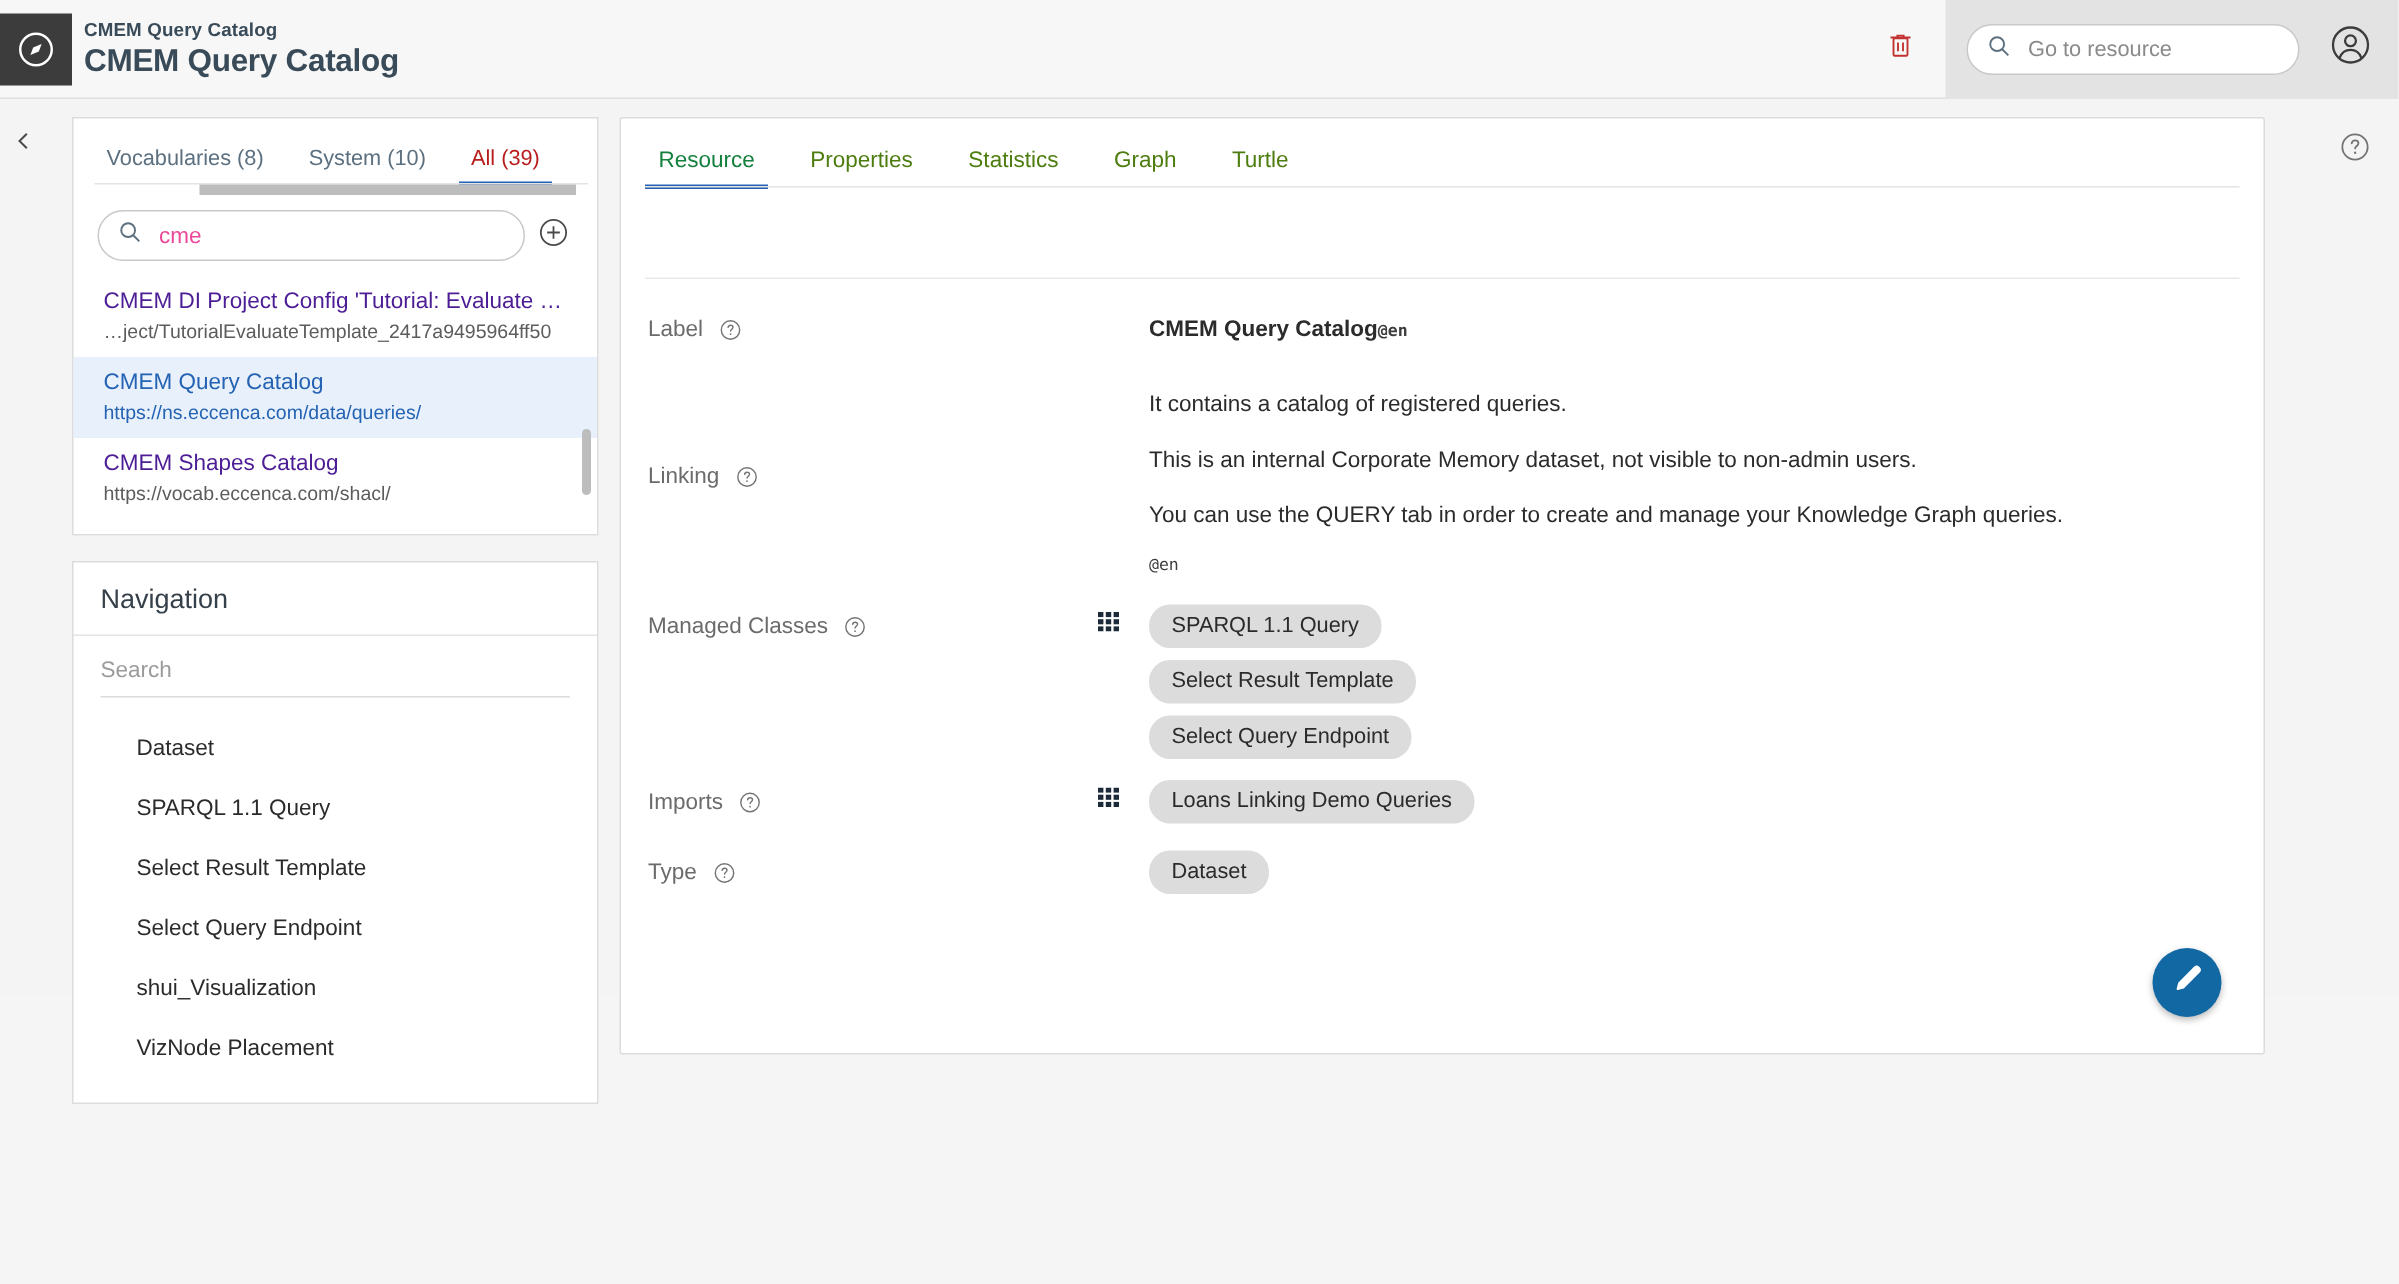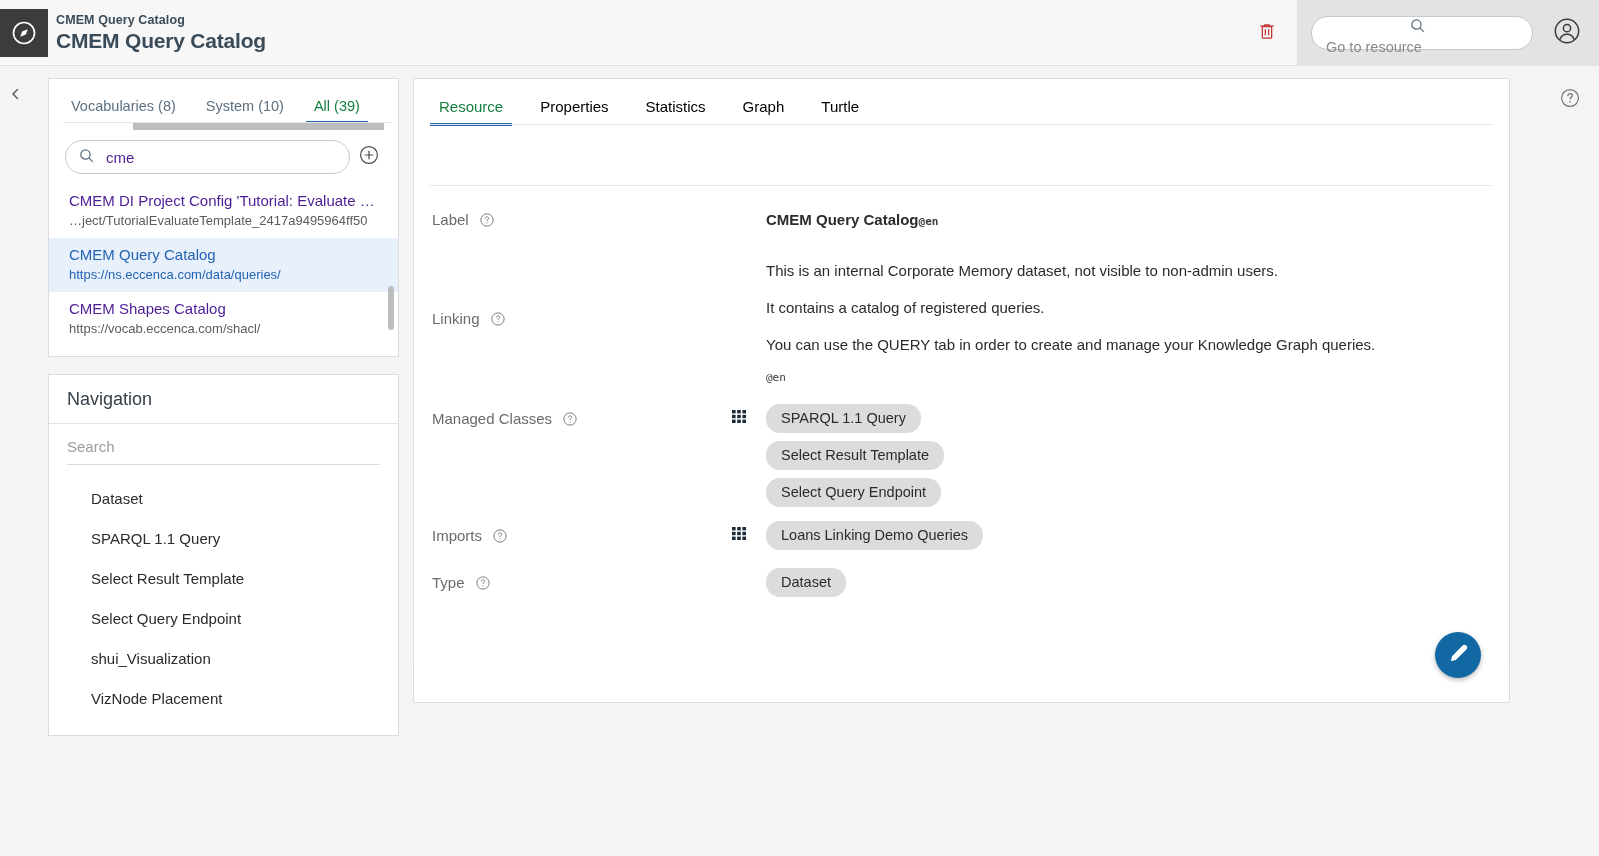--- a/index.html
+++ b/index.html
@@ -39,21 +39,21 @@
   .trash-btn {
     width: 40px; height: 40px; display: flex; align-items: center; justify-content: center;
     margin-right: 10px; cursor: pointer;
   }
   .header-tools {
     background: #e3e3e3; height: 66px; display: flex; align-items: center;
     padding: 0 12px 0 14px;
   }
   .go-search {
     width: 222px; height: 34px; border: 1px solid #c9c9c9; border-radius: 17px;
-    background: #fff; display: flex; align-items: center; padding: 0 12px; flex-direction: column;
+    background: #fff; display: flex; align-items: center; padding: 0 12px;
   }
   .go-search .s-icon { flex: 0 0 auto; margin-right: 9px; }
   .go-search input {
     border: 0; outline: 0; background: transparent; width: 100%;
     font-family: "Liberation Sans", sans-serif; font-size: 14.5px; color: #333;
   }
   .go-search input::placeholder { color: #8a8a8a; }
   .avatar-btn {
     width: 40px; height: 40px; margin-left: 14px;
     display: flex; align-items: center; justify-content: center; cursor: pointer;
@@ -79,21 +79,21 @@
 
   
   .lc-tabs {
     display: flex; align-items: flex-end; padding: 0 14px; height: 44px;
     position: relative;
   }
   .lc-tab {
     font-size: 14.5px; color: #5c7080; padding: 0 8px 9px 8px; margin-right: 14px;
     cursor: pointer; white-space: nowrap; position: relative;
   }
-  .lc-tab.active { color: #15803d; }
+  .lc-tab.active { color: #b91c1c; }
   .lc-tab.active::after {
     content: ""; position: absolute; left: 0; right: 0; bottom: -1px; height: 3px;
     background: #2463b3;
   }
   .lc-tabs-rule {
     position: absolute; left: 14px; right: 6px; bottom: 0; height: 1px; background: #e4e4e4;
   }
   .lc-hscroll {
     position: relative; height: 7px; margin: 0 14px 0 14px;
   }
@@ -104,21 +104,21 @@
   }
 
   .lc-search-row { display: flex; align-items: center; padding: 10px 14px 10px 16px; }
   .lc-search {
     flex: 1 1 auto; height: 34px; border: 1px solid #c8c8c8; border-radius: 17px;
     background: #fff; display: flex; align-items: center; padding: 0 12px;
   }
   .lc-search .s-icon { margin-right: 9px; flex: 0 0 auto; }
   .lc-search input {
     border: 0; outline: 0; background: transparent; width: 100%;
-    font-family: "Liberation Sans", sans-serif; font-size: 15px; color: #4c1d95;
+    font-family: "Liberation Sans", sans-serif; font-size: 15px; color: #ec4899;
   }
   .lc-add { width: 30px; display: flex; justify-content: center; cursor: pointer; margin-left: 4px;}
 
   .res-list { position: relative; padding-bottom: 10px; }
   .res-item { padding: 6px 16px 7px 20px; cursor: pointer; }
   .res-item.selected { background: #e8f0fb; }
   .res-title { font-size: 15px; color: #4c1d95; line-height: 21px; white-space: nowrap; overflow: hidden; }
   .res-item.selected .res-title { color: #2463b3; }
   .res-sub { font-size: 13px; color: #5c5c5c; line-height: 20px; white-space: nowrap; overflow: hidden; }
   .res-item.selected .res-sub { color: #2463b3; }
@@ -146,21 +146,21 @@
     line-height: 20px;
   }
 
   
   .main-card {
     position: absolute; left: 413px; top: 78px; width: 1097px; height: 625px;
     background: #fff; border: 1px solid #dcdcdc; border-radius: 2px;
   }
   .mc-tabs { display: flex; align-items: flex-end; height: 46px; padding: 0 16px; position: relative; }
   .mc-tab {
-    font-size: 15px; color: #000000; padding: 0 9px 10px 9px; margin-right: 19px;
+    font-size: 15px; color: #4d7c0f; padding: 0 9px 10px 9px; margin-right: 19px;
     cursor: pointer; position: relative;
   }
   .mc-tab.active { color: #15803d; }
   .mc-tab.active::after {
     content: ""; position: absolute; left: 0; right: 0; bottom: -1px; height: 3px; background: #2463b3;
   }
   .mc-tabs-rule { position: absolute; left: 16px; right: 16px; bottom: 0; height: 1px; background: #e4e4e4; }
   .mc-divider { height: 1px; background: #e8e8e8; margin: 60px 16px 0 16px; }
 
   .mc-body { padding: 23px 0 0 0; position: relative; }
@@ -374,22 +374,22 @@
             <svg width="16" height="16" viewBox="0 0 24 24" fill="none" stroke="#737373" stroke-width="1.4">
               <circle cx="12" cy="12" r="9.2"></circle>
               <path d="M9.6 9.4c.2-1.4 1.2-2.2 2.5-2.2 1.4 0 2.4.9 2.4 2.1 0 1.9-2.3 1.9-2.4 3.7" stroke-linecap="round"></path>
               <circle cx="12.05" cy="16.2" r=".85" fill="#737373" stroke="none"></circle>
             </svg>
           </span>
         </div>
         <div class="prop-value">
           <div class="grid-icon-wrap"></div>
           <div>
+            <p class="abstract-p">It contains a catalog of registered queries.</p>
             <p class="abstract-p">This is an internal Corporate Memory dataset, not visible to non-admin users.</p>
-            <p class="abstract-p">It contains a catalog of registered queries.</p>
             <p class="abstract-p">You can use the QUERY tab in order to create and manage your Knowledge Graph queries.</p>
             <div class="abstract-lang">@en</div>
           </div>
         </div>
       </div>
 
       <div class="prop-row" style="margin-bottom:6px;">
         <div class="prop-label" style="padding-top:6px;">
           <span>Managed Classes</span>
           <span class="help">

